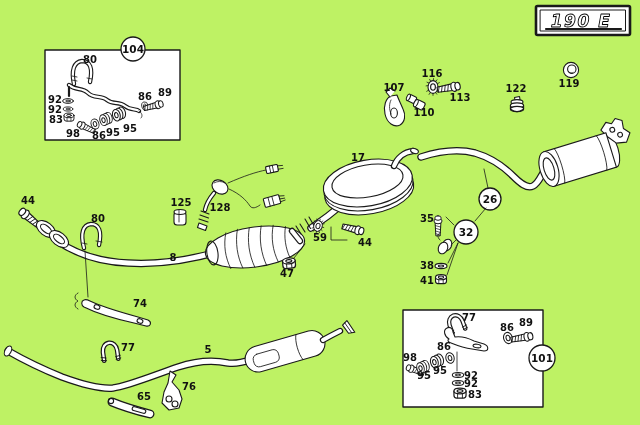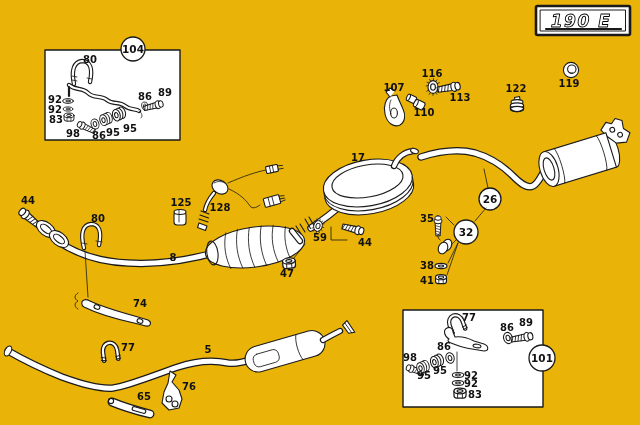--- a/index.html
+++ b/index.html
@@ -1,16 +1,16 @@
 <!DOCTYPE html>
 <html><head>
 <meta charset="utf-8">
 <style>
   html,body { margin:0; padding:0; background:#fff; }
-  .canvas { position:relative; width:640px; height:425px; background:#eab308; overflow:hidden; }
+  .canvas { position:relative; width:640px; height:425px; background:#bef264; overflow:hidden; }
   svg { display:block; }
   svg * { stroke:#1a1a1a; stroke-width:1.1; fill:none; stroke-linejoin:round; stroke-linecap:round; }
   .fw { fill:#fff; }
   .po { stroke-width:7.5; } .pi { stroke:#fff; stroke-width:5; }
   .mo { stroke-width:6.4; } .mi { stroke:#fff; stroke-width:4; }
   .to { stroke-width:4.4; } .ti { stroke:#fff; stroke-width:2.2; }
   .so { stroke-width:9; } .si { stroke:#fff; stroke-width:6.4; }
   .thin { stroke-width:0.8; }
   .plbl { font-family:"DejaVu Sans", sans-serif; font-size:10px; font-weight:bold; fill:#111;
           stroke:none; text-anchor:middle; }

